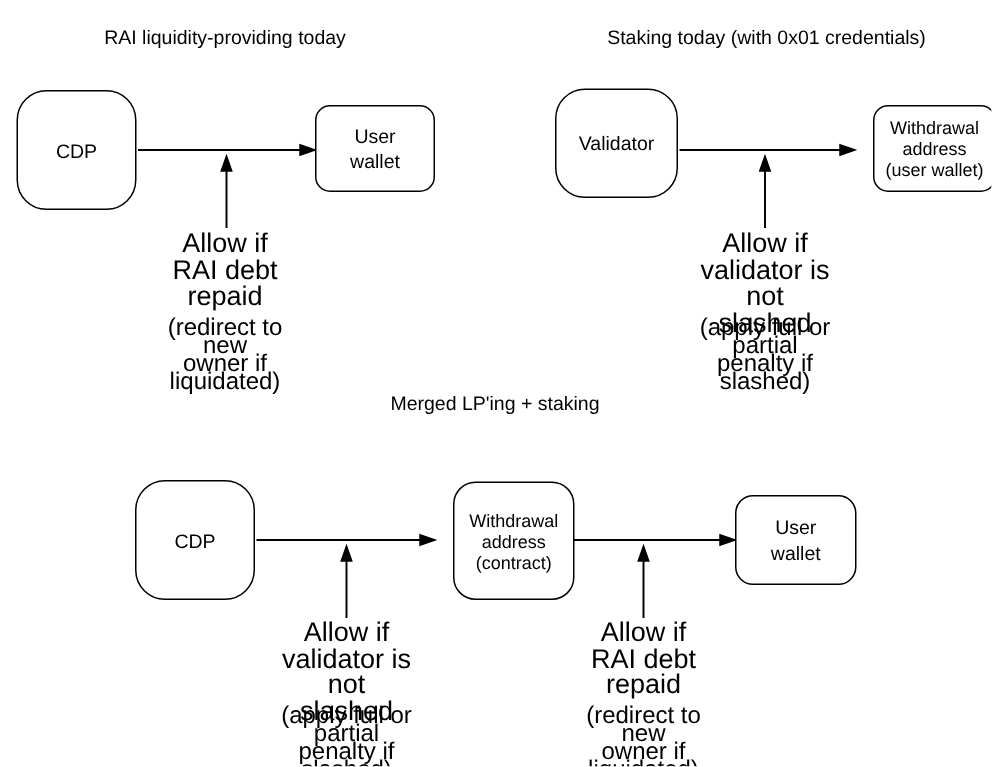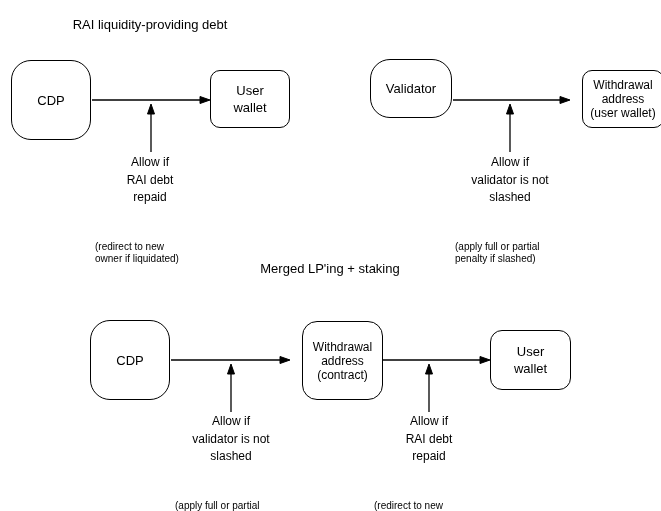--- a/index.html
+++ b/index.html
@@ -37,30 +37,30 @@
     box-sizing: border-box;
   }
   .node.small-text {
     font-size: 12px;
     line-height: 14px;
     margin-left: 12px;
   }
   .cond {
     position: absolute;
     text-align: center;
-    font-size: 12px;
+    font-size: 18px;
     line-height: 17.5px;
     white-space: pre-line;
   }
   .note {
     position: absolute;
-    font-size: 10px;
+    text-align: center;
+    font-size: 16px;
     line-height: 12px;
     white-space: pre-line;
-    margin-top: 28px;
   }
   #edges-svg {
     position: absolute;
     left: 0;
     top: 0;
     width: 661px;
     height: 511px;
   }
   #edges-svg line {
     stroke: #000000;
@@ -108,36 +108,37 @@
     <g>
       <line x1="231" y1="412" x2="231" y2="373"></line>
       <polygon points="231,364 227.5,374 234.5,374"></polygon>
     </g>
     <g>
       <line x1="429" y1="412" x2="429" y2="373"></line>
       <polygon points="429,364 425.5,374 432.5,374"></polygon>
     </g>
   </svg>
 
-  <div class="title" style="left:20px; top:17px; width:260px;">RAI liquidity-providing debt</div>
+  <div class="title" style="left:20px; top:17px; width:260px;">RAI liquidity-providing today</div>
 
   <div class="node" style="left:11px; top:60px; width:80px; height:80px; border-radius:20px;">CDP</div>
 
   <div class="node" style="left:210px; top:70px; width:80px; height:58px; border-radius:10px;">User
 wallet</div>
 
   <div class="cond" style="left:100px; top:154px; width:100px;">Allow if
 RAI debt
 repaid</div>
 
   <div class="note" style="left:95px; top:213px; width:110px;">(redirect to new
 owner if liquidated)</div>
 
+  <div class="title" style="left:361px; top:17px; width:300px;">Staking today (with 0x01 credentials)</div>
 
-  <div class="node" style="left:370px; top:59px; width:82px; height:59px; border-radius:20px;">Validator</div>
+  <div class="node" style="left:370px; top:59px; width:82px; height:73px; border-radius:20px;">Validator</div>
 
   <div class="node small-text" style="left:570px; top:70px; width:82px; height:58px; border-radius:10px;">Withdrawal
 address
 (user wallet)</div>
 
   <div class="cond" style="left:455px; top:154px; width:110px;">Allow if
 validator is not
 slashed</div>
 
   <div class="note" style="left:455px; top:213px; width:110px;">(apply full or partial

